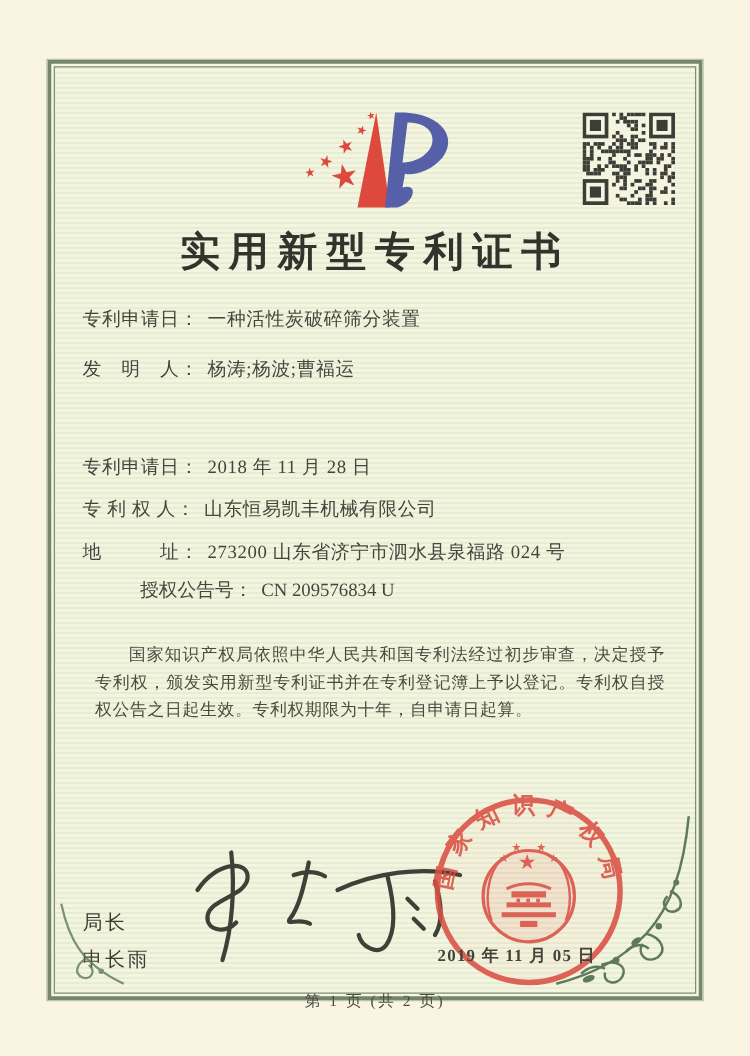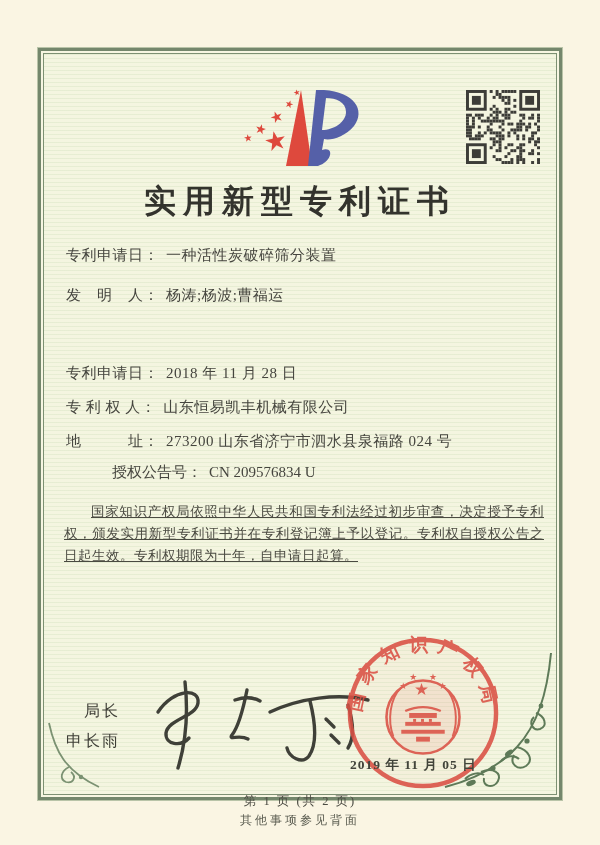--- a/index.html
+++ b/index.html
@@ -55,23 +55,23 @@
   .f0{top:192px}.f1{top:232px}.f2{top:271px}.f3{top:310px}.f4{top:344px}.f5{top:378px}
   .grant-row{position:absolute;left:22px;top:409px;width:485px;font-size:15px;color:#45453e;white-space:nowrap;display:flex;}
   .grant-row .pair2{margin-left:46px;}
   .grant-row .val{margin-left:7px;}
   
   .body-text{
     position:absolute;left:16px;top:443px;width:488px;
     font-size:13.5px;line-height:22px;color:#4a4a41;
     text-align:justify;letter-spacing:0.5px;
   }
-  .body-text p{margin:4px;text-indent:2em;text-decoration:underline;}
-  
-  .signoff{position:absolute;left:22px;top:642px;font-size:16px;color:#3e3e36;line-height:30px;letter-spacing:2px;text-align:right;}
+  .body-text p{margin:16px;text-indent:2em;}
+  
+  .signoff{position:absolute;left:22px;top:670px;font-size:16px;color:#3e3e36;line-height:30px;letter-spacing:2px;}
   .signature{position:absolute;left:96px;top:622px;width:240px;height:100px;}
   
   .seal{position:absolute;left:300px;top:580px;width:158px;height:158px;opacity:0.88;}
   .seal-date{
     position:absolute;left:306px;top:702px;
     font-size:13.5px;font-weight:600;color:#42443b;letter-spacing:1px;
     white-space:nowrap;
   }
   
   .page-info{position:absolute;left:0;top:723px;width:100%;text-align:center;font-size:12.5px;color:#4b4b42;letter-spacing:2px;margin-top:16px;}
@@ -405,14 +405,13 @@
         <g fill="none" stroke="#5e7a58" stroke-width="1.8">
           <path d="M2,2 C8,30 18,50 52,66"></path>
           <path d="M22,46 C14,50 12,58 19,61 C26,63 30,56 24,51"></path>
         </g>
         <circle cx="34" cy="56" r="2.2" fill="#5e7a58"></circle>
       </svg>
 
     </div>
   </div>
 
-  <div class="back-note">其他事项参见背面</div>
 </div>
 
 </body></html>

